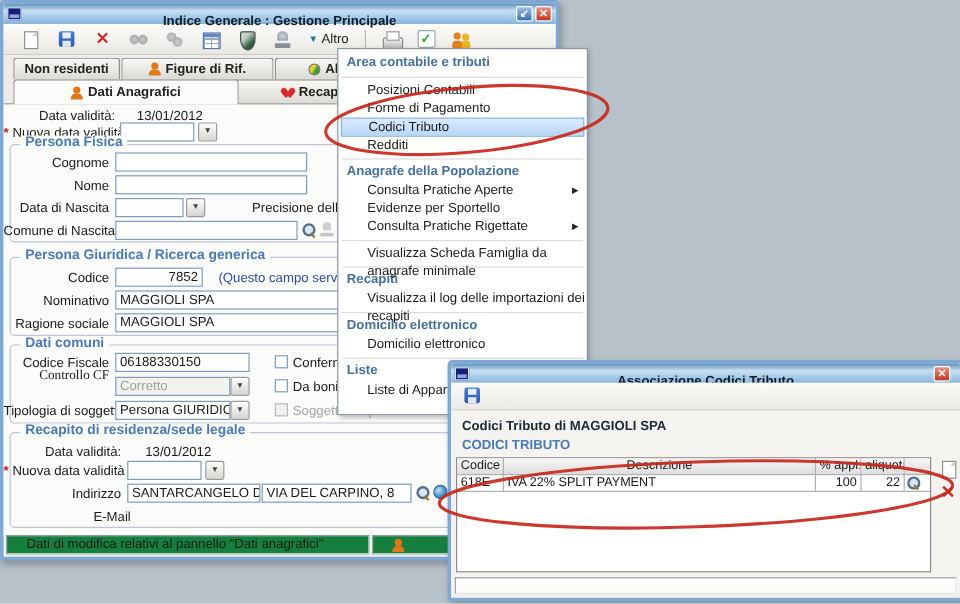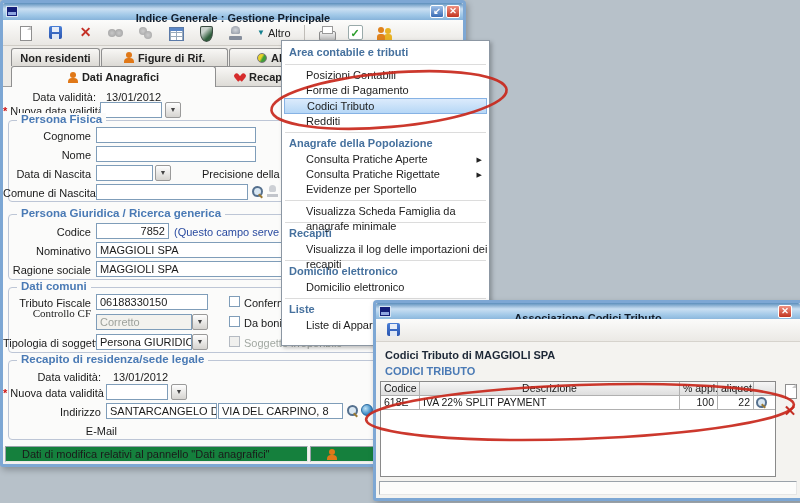--- a/index.html
+++ b/index.html
@@ -67,21 +67,21 @@
   
   .tabstrip { position:absolute; left:0; right:0; top:43px; height:40px; background:#edebe7; }
   .tab { position:absolute; border:1px solid #8f8f8f; border-bottom:none; border-radius:3px 3px 0 0; background:linear-gradient(#f8f7f5,#dcdad5); display:flex; align-items:center; justify-content:center; gap:4px; font-weight:bold; font-size:11px; color:#222; }
   .tab.active { background:#fbfbfa; z-index:2; }
   .row1 { top:2px; height:18px; }
   .row2 { top:20px; height:21px; }
 
   
   .main-body { position:absolute; left:0; right:0; top:83px; bottom:17px; background:#fbfbfa; border-top:1px solid #9f9f9f; }
   .lbl { position:absolute; text-align:right; color:#1a1a1a; white-space:nowrap; }
-  .val { position:absolute; color:#1a1a1a; white-space:nowrap; }
+  .val { position:absolute; color:#1a1a1a; white-space:nowrap;margin-left:8px; }
   .req { color:#cc1111; font-weight:bold; }
   .tf { position:absolute; height:16px; background:#fff; border:1px solid #7f9db9; padding:1px 3px; white-space:nowrap; overflow:hidden; font-size:11px; line-height:13px; }
   .tf.num { text-align:right; }
   .tf.dis { background:#f3f2ee; color:#9ea29c; }
   .ddb { position:absolute; width:16px; height:16px; background:linear-gradient(#fefefe,#d6d4d0); border:1px solid #9a9a9a; border-radius:2px; font-size:7px; color:#444; text-align:center; line-height:14px; }
   .cb { position:absolute; width:11px; height:11px; background:#fff; border:1px solid #7f9db9; }
   .cb.dis { background:#f0f0ee; border-color:#b4bac2; }
   .cblbl { position:absolute; white-space:nowrap; }
   .cblbl.dis { color:#a2a8a2; }
   .section { position:absolute; left:5px; width:452px; border:1px solid #bdc6d6; border-radius:4px; }
@@ -152,21 +152,21 @@
       <span>Non residenti</span>
     </div>
     <div class="tab row1" style="left:98px; width:127px;">
       <span class="pers"></span>
       <span>Figure di Rif.</span>
     </div>
     <div class="tab row1" style="left:226px; width:134px; justify-content:flex-start; padding-left:27px;">
       <span class="ball"></span>
       <span>Albi</span>
     </div>
-    <div class="tab row2 active" style="left:8px; width:205px;">
+    <div class="tab row2 active" style="left:8px; width:188px;">
       <span class="pers"></span>
       <span>Dati Anagrafici</span>
     </div>
     <div class="tab row2" style="left:191px; width:160px; justify-content:flex-start; padding-left:40px;">
       <span class="heart"></span>
       <span>Recapiti</span>
     </div>
   </div>
 
   <div class="main-body">
@@ -200,21 +200,21 @@
     <span class="tf num" style="left:93px; top:136px; width:73px;">7852</span>
     <span class="val note" style="left:171px; top:139px;">(Questo campo serve solo per la ricerca)</span>
     <span class="lbl" style="left:0; width:88px; top:158px;">Nominativo</span>
     <span class="tf" style="left:93px; top:155px; width:347px;">MAGGIOLI SPA</span>
     <span class="lbl" style="left:0; width:88px; top:177px;">Ragione sociale</span>
     <span class="tf" style="left:93px; top:174px; width:347px;">MAGGIOLI SPA</span>
 
     <div class="section" style="top:200px; height:66px;">
       <span class="legend">Dati comuni</span>
     </div>
-    <span class="lbl" style="left:0; width:88px; top:210px;">Tributo Fiscale</span>
+    <span class="lbl" style="left:0; width:88px; top:210px;">Codice Fiscale</span>
     <span class="tf" style="left:93px; top:207px; width:112px;">06188330150</span>
     <span class="cb" style="left:226px; top:209px;"></span>
     <span class="cblbl" style="left:241px; top:210px;">Confermato</span>
 
     <span class="lbl" style="left:0; width:88px; top:220px;font-family:Liberation Serif, serif;">Controllo CF</span>
     <span class="tf dis" style="left:93px; top:227px; width:96px;">Corretto</span>
     <span class="ddb" style="left:189px; top:227px;">▼</span>
     <span class="cb" style="left:226px; top:229px;"></span>
     <span class="cblbl" style="left:241px; top:230px;">Da bonificare</span>
 
@@ -232,43 +232,43 @@
     <span class="lbl" style="left:0; width:98px; top:300px;"><span class="req">*</span> <span>Nuova data validità</span></span>
     <span class="tf" style="left:103px; top:297px; width:62px;"></span>
     <span class="ddb" style="left:168px; top:297px;">▼</span>
 
     <span class="lbl" style="left:0; width:98px; top:319px;">Indirizzo</span>
     <span class="tf" style="left:103px; top:316px; width:111px;">SANTARCANGELO DI ROMAGNA</span>
     <span class="tf" style="left:215px; top:316px; width:125px;">VIA DEL CARPINO, 8</span>
     <span class="ic-mag" style="position:absolute; left:343px; top:317px;"></span>
     <span class="ic-globe" style="position:absolute; left:358px; top:317px;"></span>
 
-    <span class="lbl" style="left:16px; width:98px; top:338px;">E-Mail</span>
+    <span class="lbl" style="left:8px; width:98px; top:338px;">E-Mail</span>
   </div>
 
   <div class="statusbar">
     <span class="sfield" style="width:303px;">Dati di modifica relativi al pannello "Dati anagrafici"</span>
     <span class="sfield" style="flex:1; display:flex; align-items:center;">
         <span class="pers"></span>
       </span>
   </div>
 </div>
 
 <div class="menu">
   <div class="m-header">Area contabile e tributi</div>
   <div class="m-sep"></div>
   <div class="m-item">Posizioni Contabili</div>
   <div class="m-item">Forme di Pagamento</div>
   <div class="m-item sel">Codici Tributo</div>
   <div class="m-item">Redditi</div>
   <div class="m-sep"></div>
   <div class="m-header">Anagrafe della Popolazione</div>
   <div class="m-item"><span>Consulta Pratiche Aperte</span><span class="m-arrow">▶</span></div>
+  <div class="m-item">Evidenze per Sportello</div>
   <div class="m-item"><span>Consulta Pratiche Rigettate</span><span class="m-arrow">▶</span></div>
-  <div class="m-item">Evidenze per Sportello</div>
   <div class="m-sep"></div>
   <div class="m-item">Visualizza Scheda Famiglia da anagrafe minimale</div>
   <div class="m-sep"></div>
   <div class="m-header">Recapiti</div>
   <div class="m-item">Visualizza il log delle importazioni dei recapiti</div>
   <div class="m-sep"></div>
   <div class="m-header">Domicilio elettronico</div>
   <div class="m-item">Domicilio elettronico</div>
   <div class="m-sep"></div>
   <div class="m-header">Liste</div>

